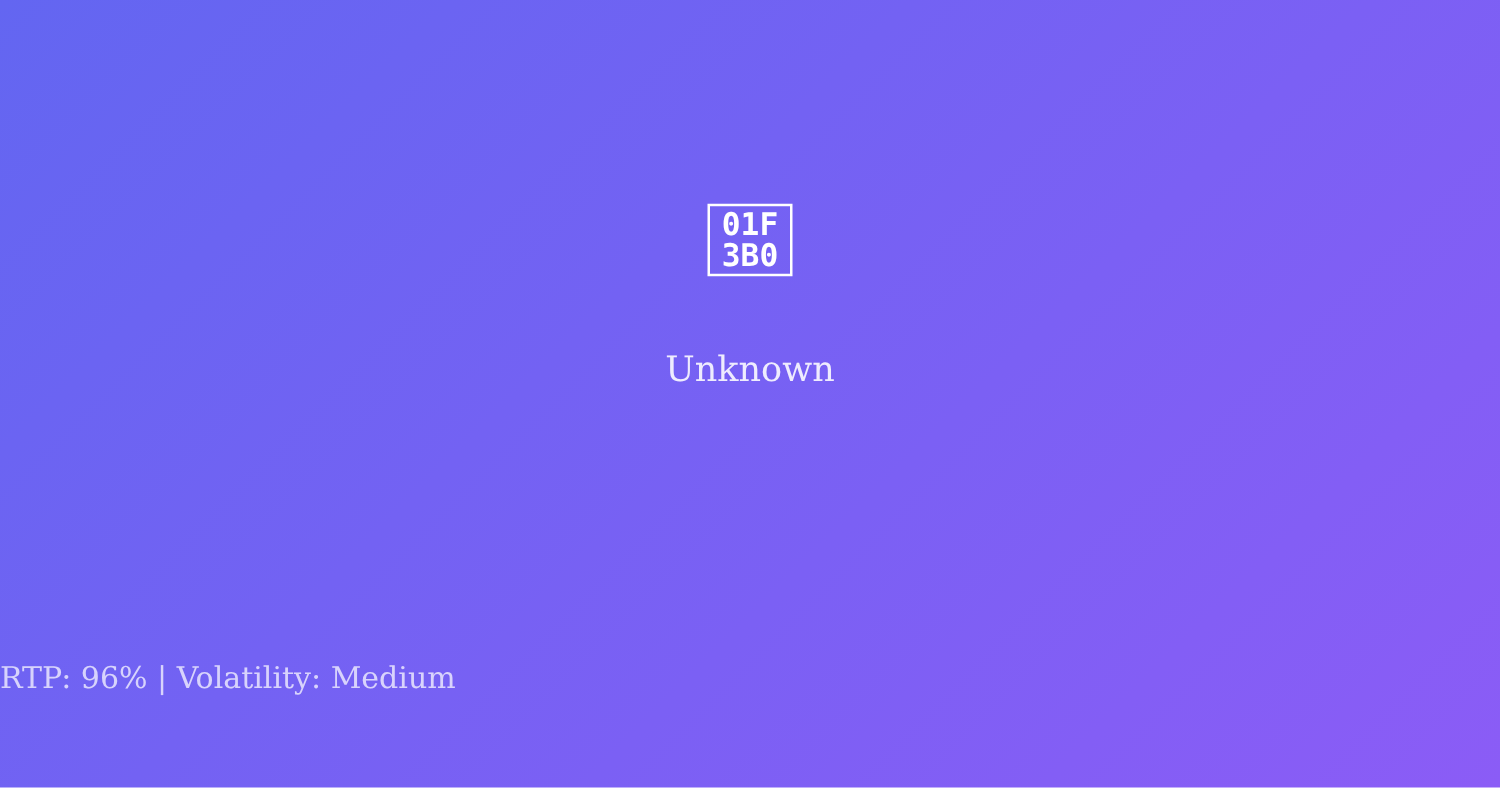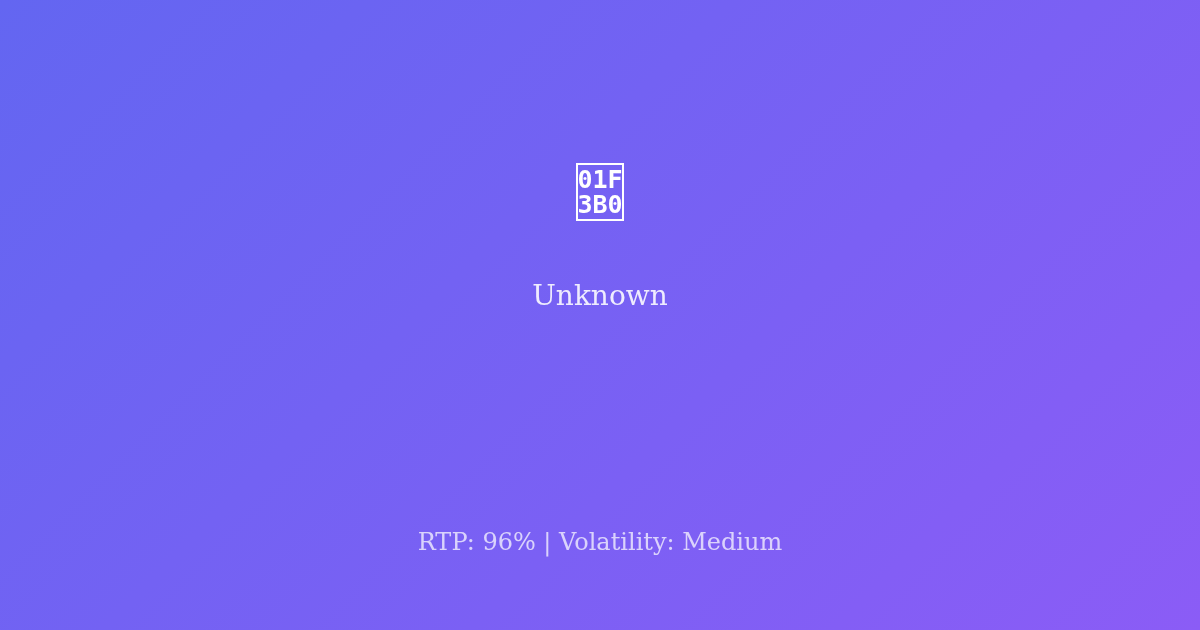--- a/index.html
+++ b/index.html
@@ -49,21 +49,21 @@
     white-space: nowrap;
   }
 
   
   .tofu {
     display: inline-flex;
     flex-direction: column;
     align-items: center;
     justify-content: center;
     box-sizing: border-box;
-    width: 48px;
+    width: 68px;
     height: 58px;
     border: 2px solid #FFFFFF;
     font-family: "DejaVu Sans Mono", "Liberation Mono", monospace;
     font-size: 25px;
     font-weight: 700;
     line-height: 25px;
     letter-spacing: 0px;
     color: #FFFFFF;
     flex: 0 0 auto;
     padding: 0 2px;
@@ -98,21 +98,21 @@
   .meta {
     position: absolute;
     left: 0;
     right: 0;
     top: 528px;
     font-family: "DejaVu Serif", "Liberation Serif", serif;
     font-size: 24px;
     font-weight: 400;
     line-height: 1.2;
     color: rgba(255, 255, 255, 0.72);
-    text-align: center;
+    text-align: left;
     margin: 0;
   }
 </style>
 </head>
 <body>
 
 <div class="og-card">
 
   <div class="hero">
 

